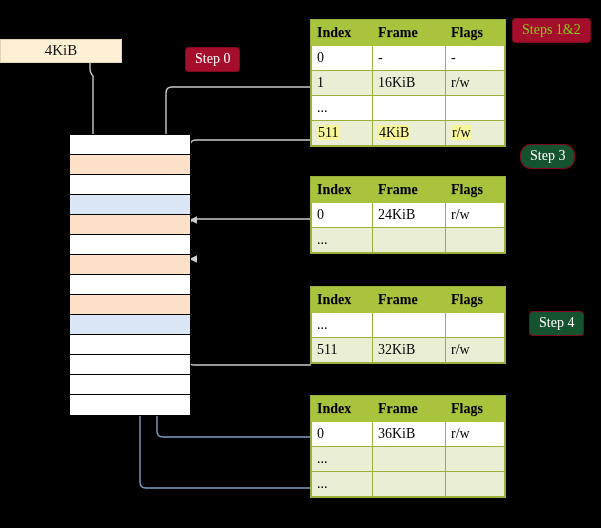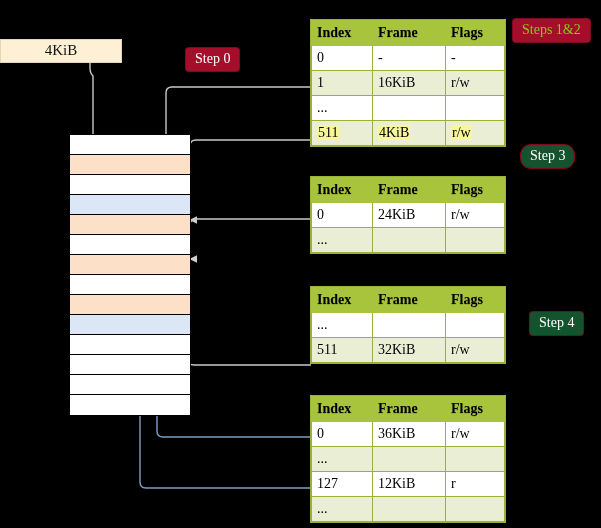--- a/index.html
+++ b/index.html
@@ -241,25 +241,20 @@
           <tr class="plain">
             <td class="c-index">0</td>
             <td class="c-frame">36KiB</td>
             <td class="c-flags">r/w</td>
           </tr>
           <tr class="alt">
             <td class="c-index">...</td>
             <td class="c-frame"></td>
             <td class="c-flags"></td>
           </tr>
-          <tr class="plain">
-            <td class="c-index">127</td>
-            <td class="c-frame">12KiB</td>
-            <td class="c-flags">r</td>
-          </tr>
           <tr class="alt">
             <td class="c-index">...</td>
             <td class="c-frame"></td>
             <td class="c-flags"></td>
           </tr>
         </tbody>
       </table>
     </div>
 
 </div>

